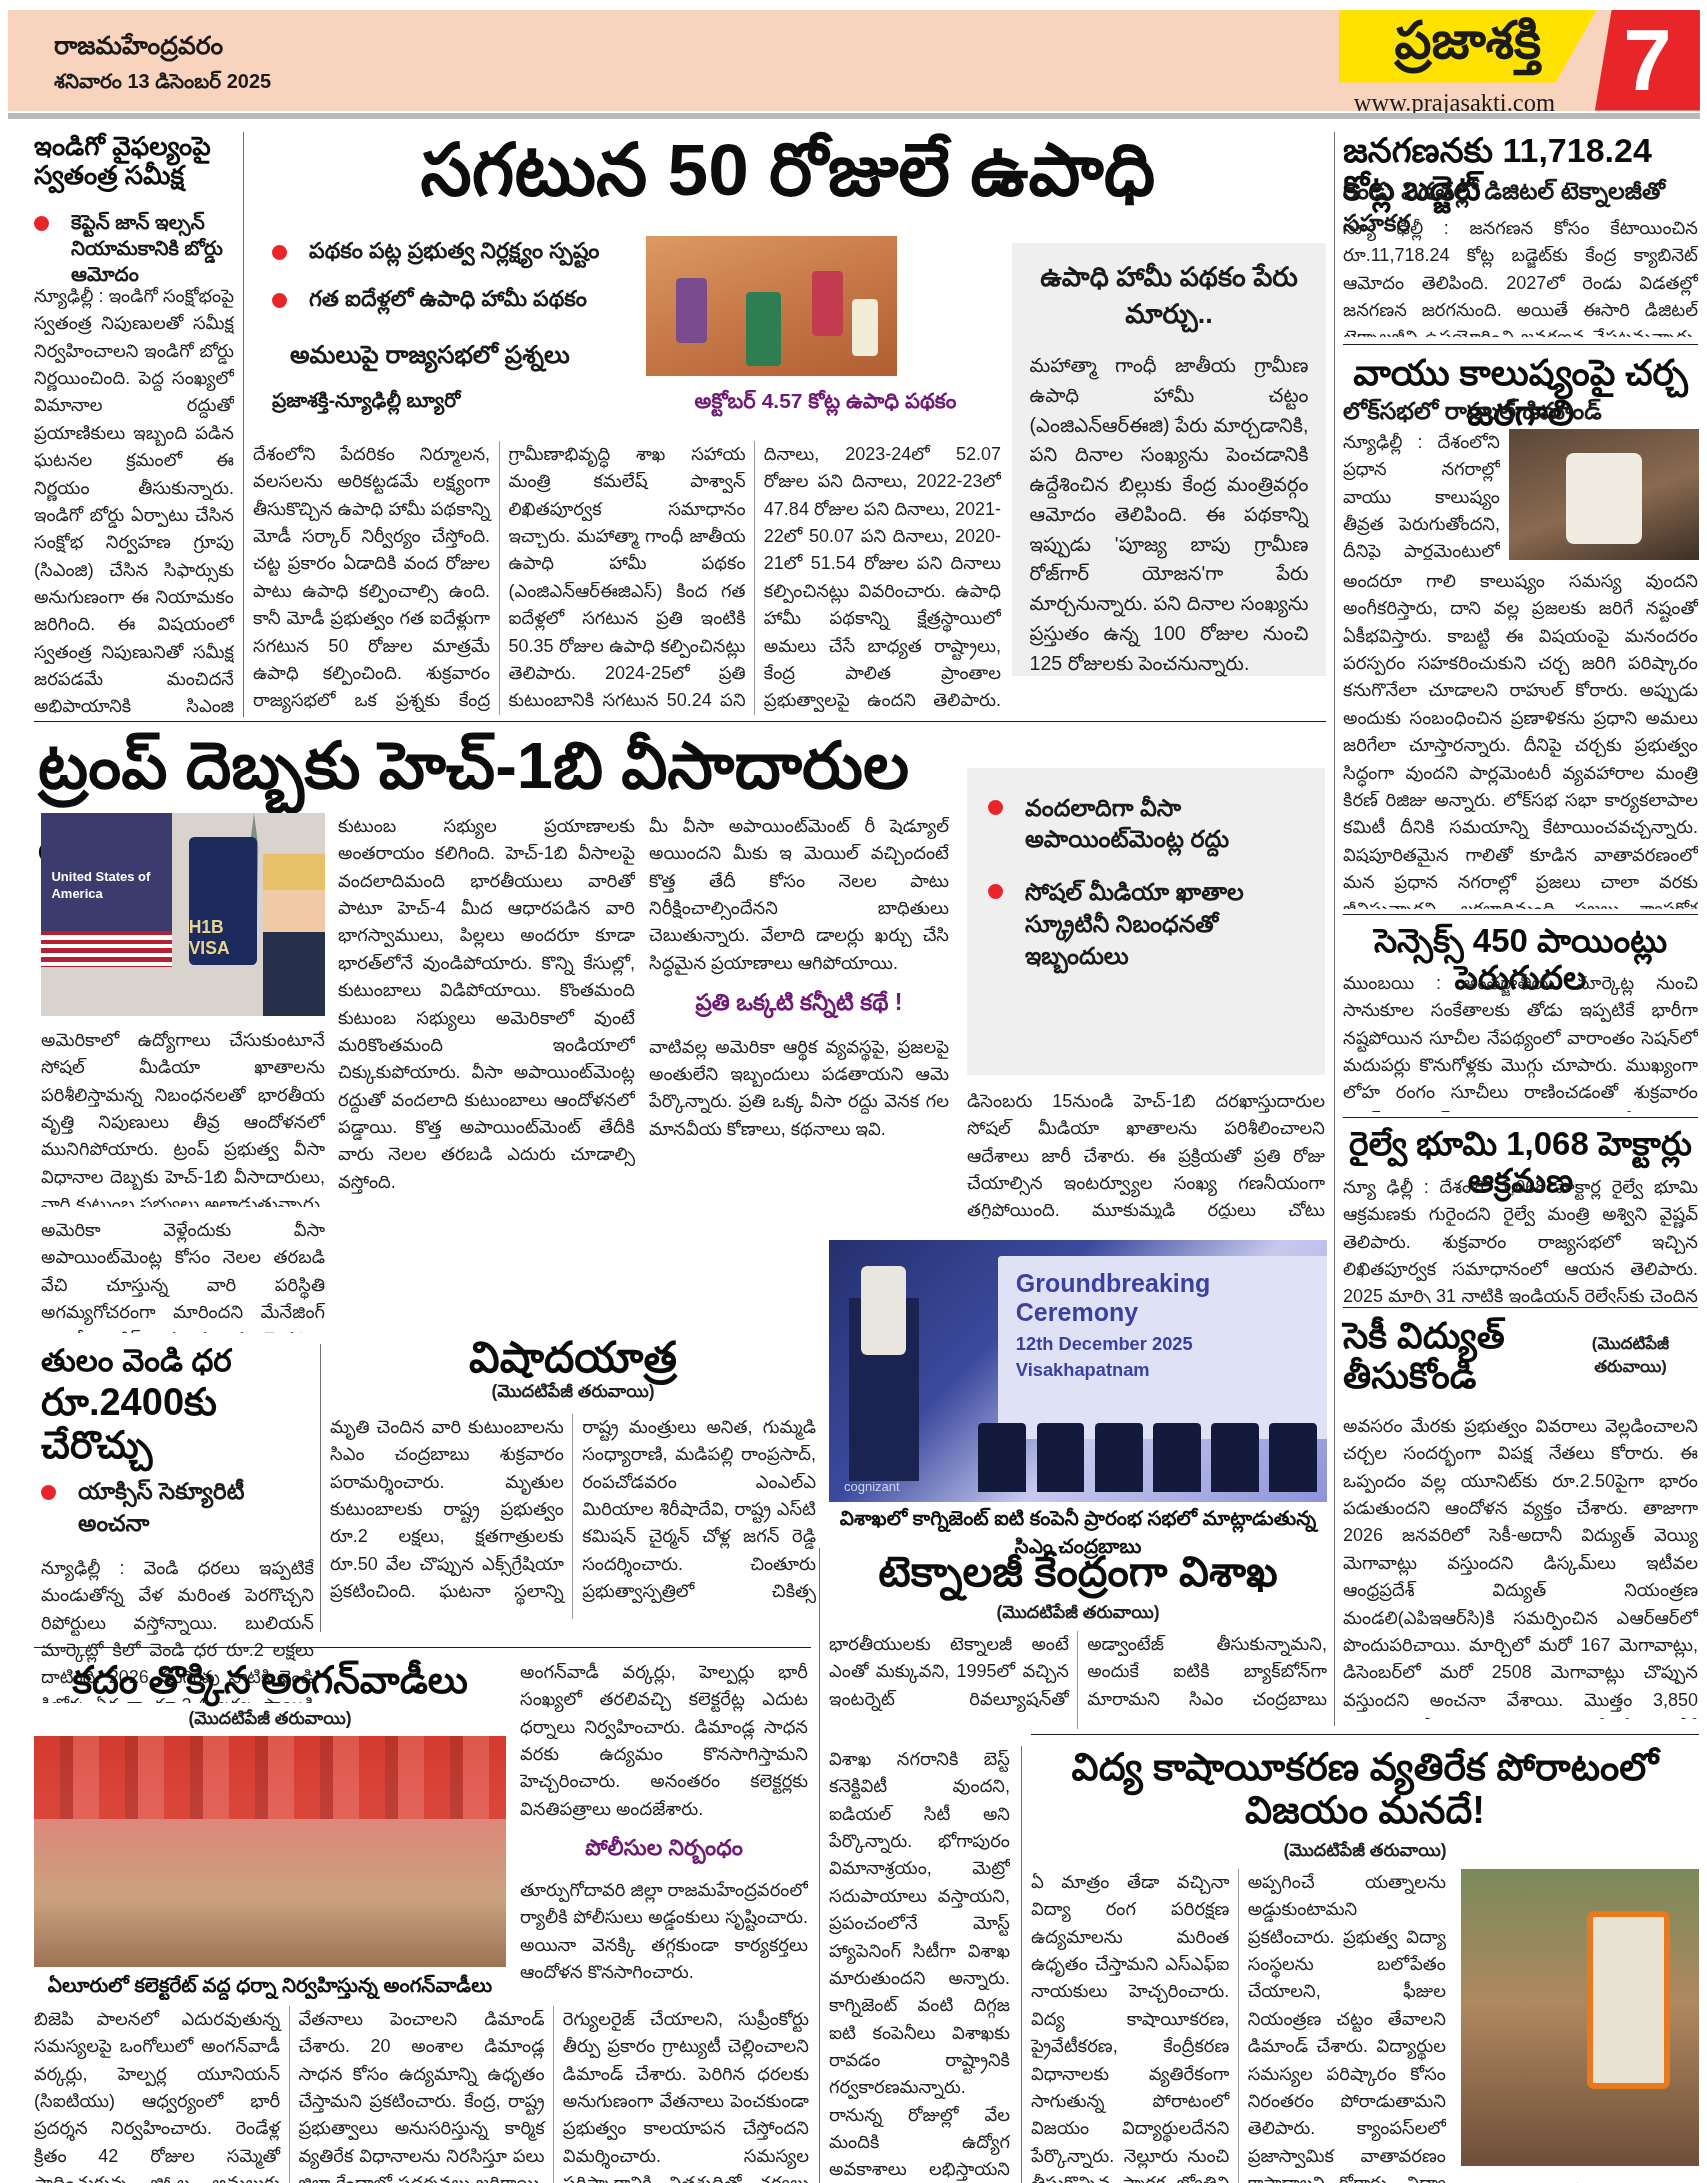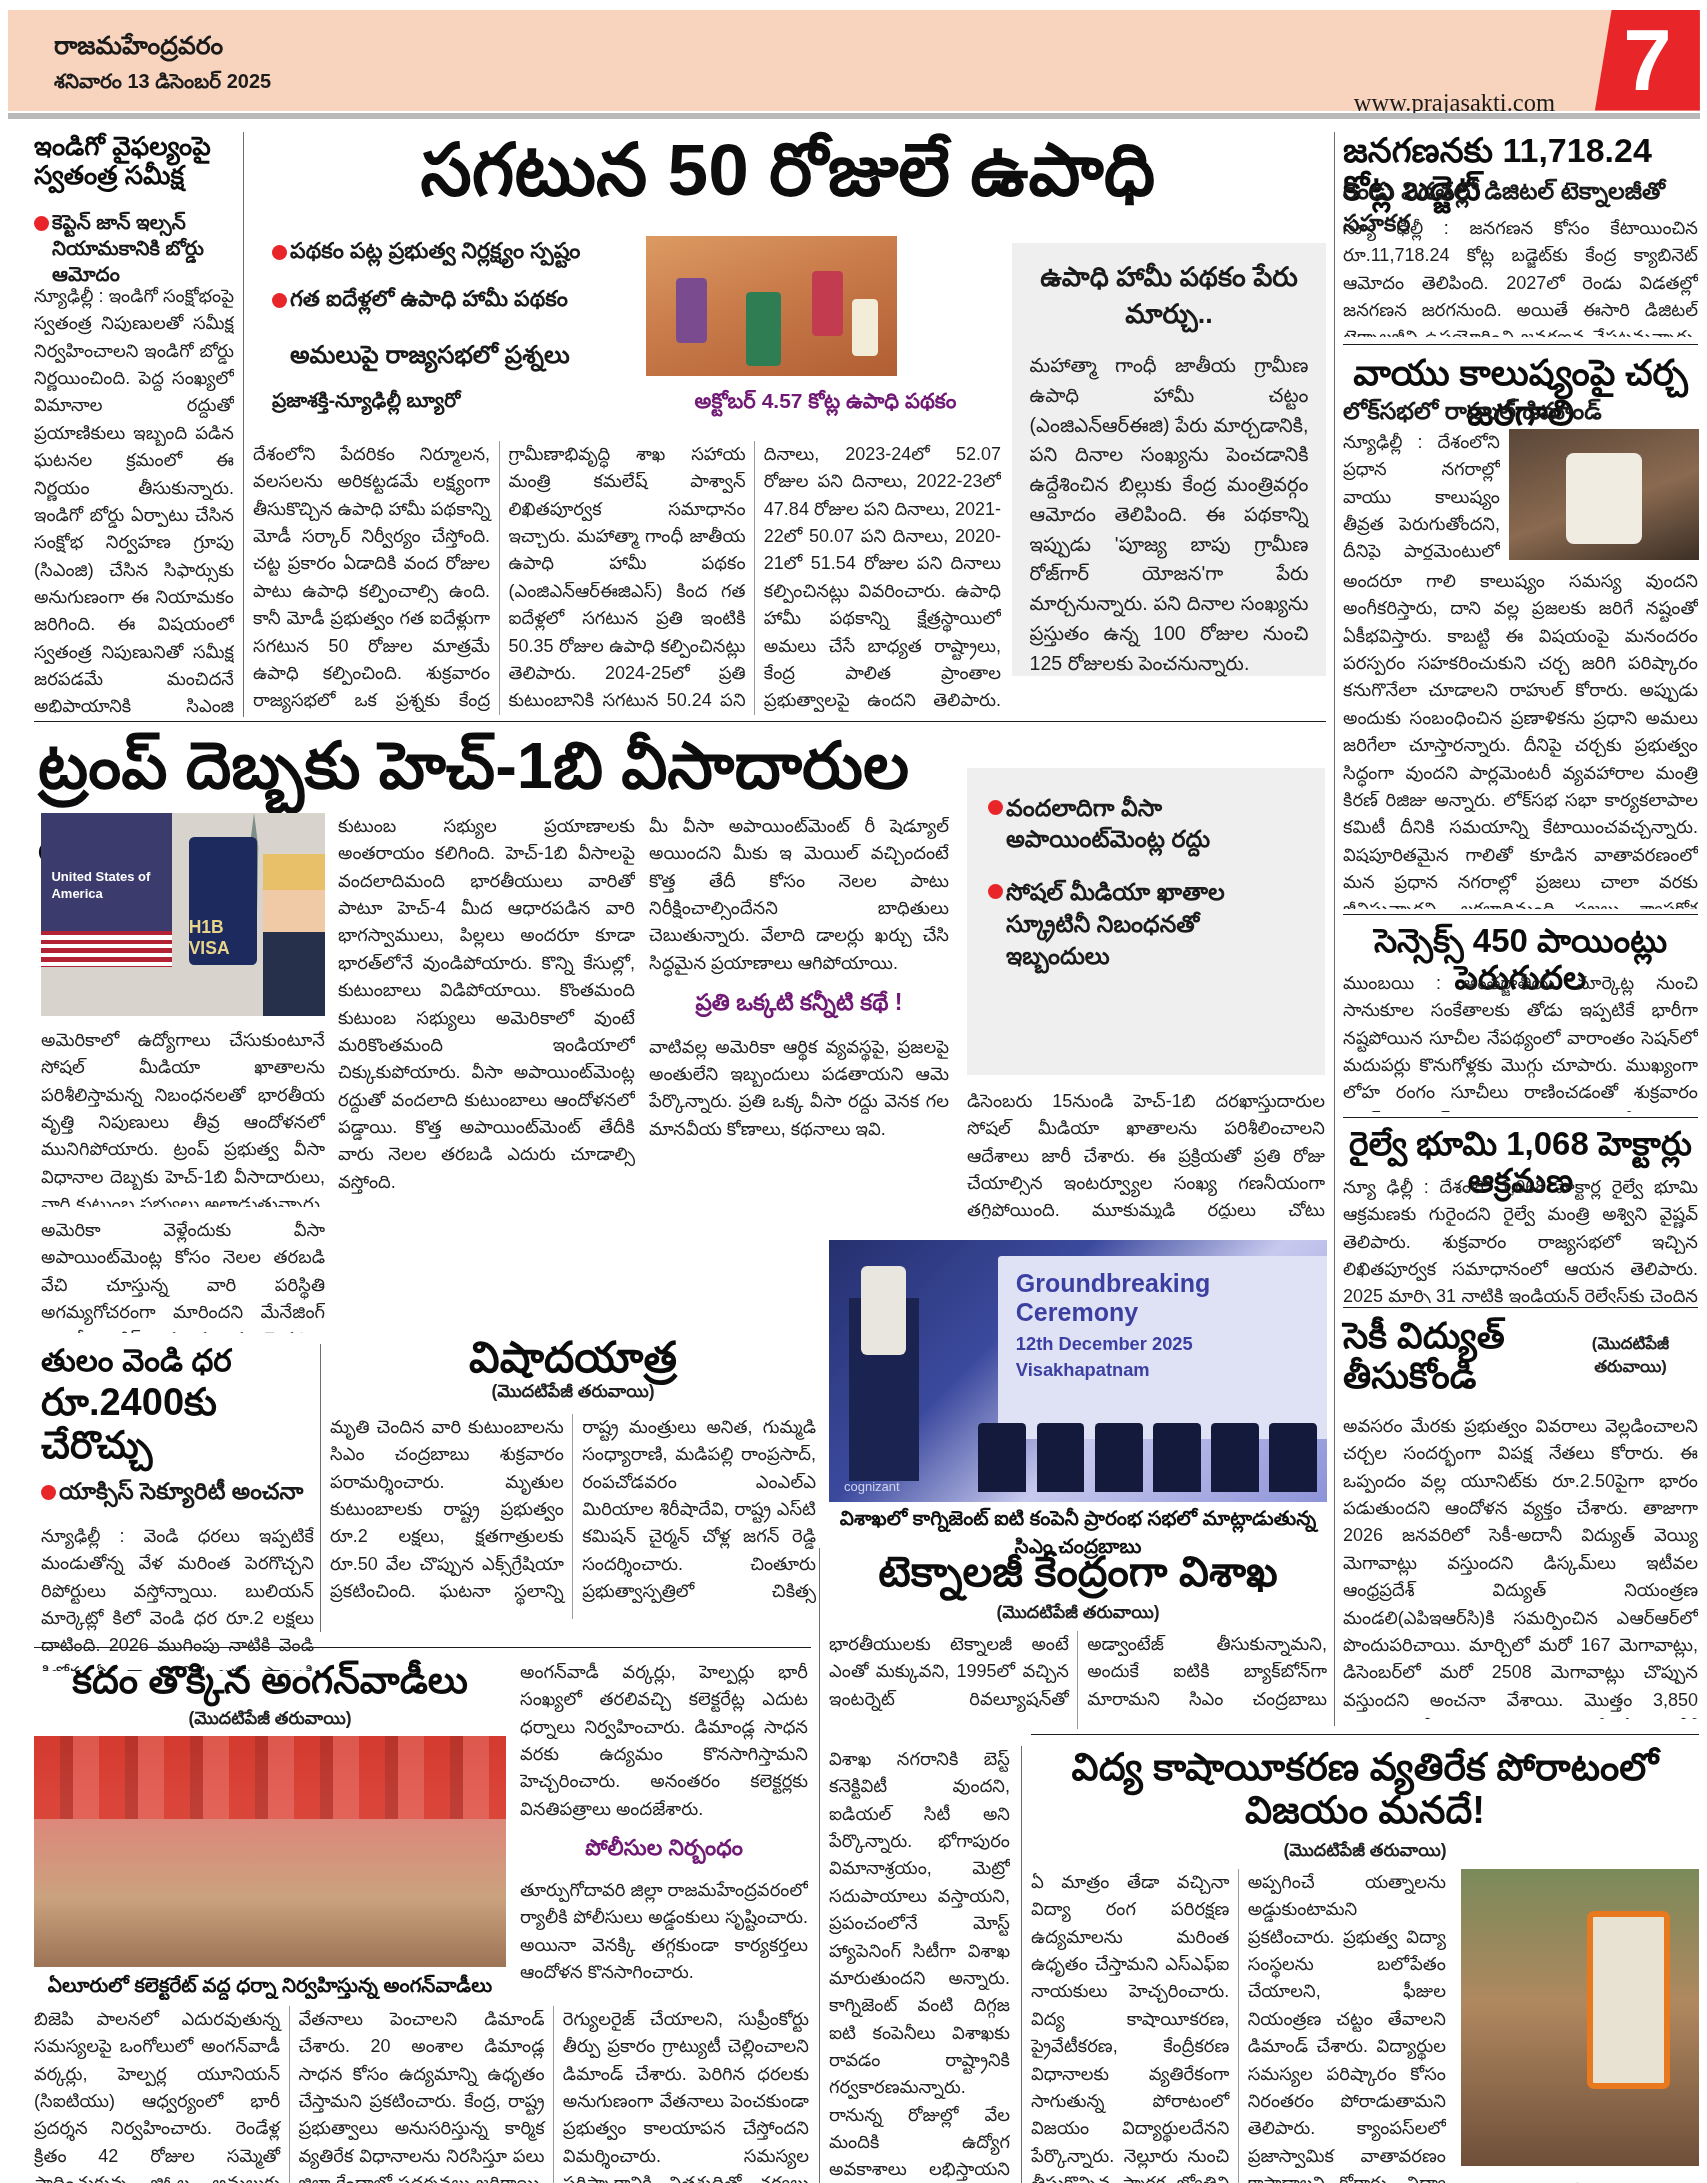--- a/index.html
+++ b/index.html
@@ -5,21 +5,21 @@
   html,body{margin:0;padding:0;background:#f2f0ec;}
   #page{position:relative;width:1707px;height:2682px;background:#ffffff;
         font-family:"Liberation Sans",sans-serif;color:#1b1b1b;overflow:hidden;}
   .abs{position:absolute;}
   .bt{font-size:18px;line-height:1.52;text-align:justify;overflow:hidden;color:#1f1f1f;}
   .cols2{column-count:2;column-gap:18.3px;column-rule:0.9px solid #9a9a9a;}
   .cols3{column-count:3;column-gap:18.3px;column-rule:0.9px solid #9a9a9a;}
   .hd{font-weight:900;color:#0d0d0d;line-height:1.12;}
   .ctr{text-align:center;}
   .cont{font-weight:700;font-size:17.5px;text-align:center;color:#222;}
-  .dotrow{display:flex;align-items:flex-start;gap:3px;}
+  .dotrow{display:flex;align-items:flex-start;gap:22px;}
   .dot{flex:0 0 15px;height:15px;border-radius:50%;background:#e8262a;margin-top:7px;}
   .vrule{background:#6e6e6e;width:1.3px;}
   .hrule{background:#1c1c1c;height:1.3px;}
   .greybox{background:#efefef;}
   .caption{font-weight:700;font-size:20px;color:#111;}
   .ph{overflow:hidden;}
   .crosshead{font-weight:800;text-align:center;color:#701a75;}
   
   .strip{background:#f8d3bd;}
   .brandbox{background:#ffe200;clip-path:polygon(0 0,100% 0,84% 100%,0 100%);
@@ -57,20 +57,23 @@
   .serif{font-family:"Liberation Serif",serif;}
 </style>
 </head>
 <body>
 
 <div id="page">
 
   <div class="abs strip" style="left:7.9px;top:9.6px;width:1692px;height:101px;">
     <div class="abs" style="left:46px;top:21px;font-size:25px;font-weight:700;">రాజమహేంద్రవరం</div>
     <div class="abs" style="left:46px;top:60px;font-size:20px;font-weight:700;">శనివారం 13 డిసెంబర్ 2025</div>
+    <div class="abs brandbox" style="left:1331px;top:0;width:258px;height:73px;">
+      <span style="font-size:52px;font-weight:900;">ప్రజాశక్తి</span>
+    </div>
     <div class="abs ctr serif" style="left:1331px;top:79px;width:231px;font-size:24.5px;">www.prajasakti.com</div>
     <div class="abs pagebox" style="left:1587px;top:0;width:105px;height:101px;">
       <span style="font-size:87px;font-weight:800;color:#ffffff;">7</span>
     </div>
   </div>
   <div class="abs" style="left:7.9px;top:113px;width:1692px;height:6.1px;background:#b9b9b9;"></div>
 
   <div class="abs hd" style="left:34px;top:132px;width:205px;font-size:26px;">
     <div>ఇండిగో వైఫల్యంపై</div>
     <div>స్వతంత్ర సమీక్ష</div>

